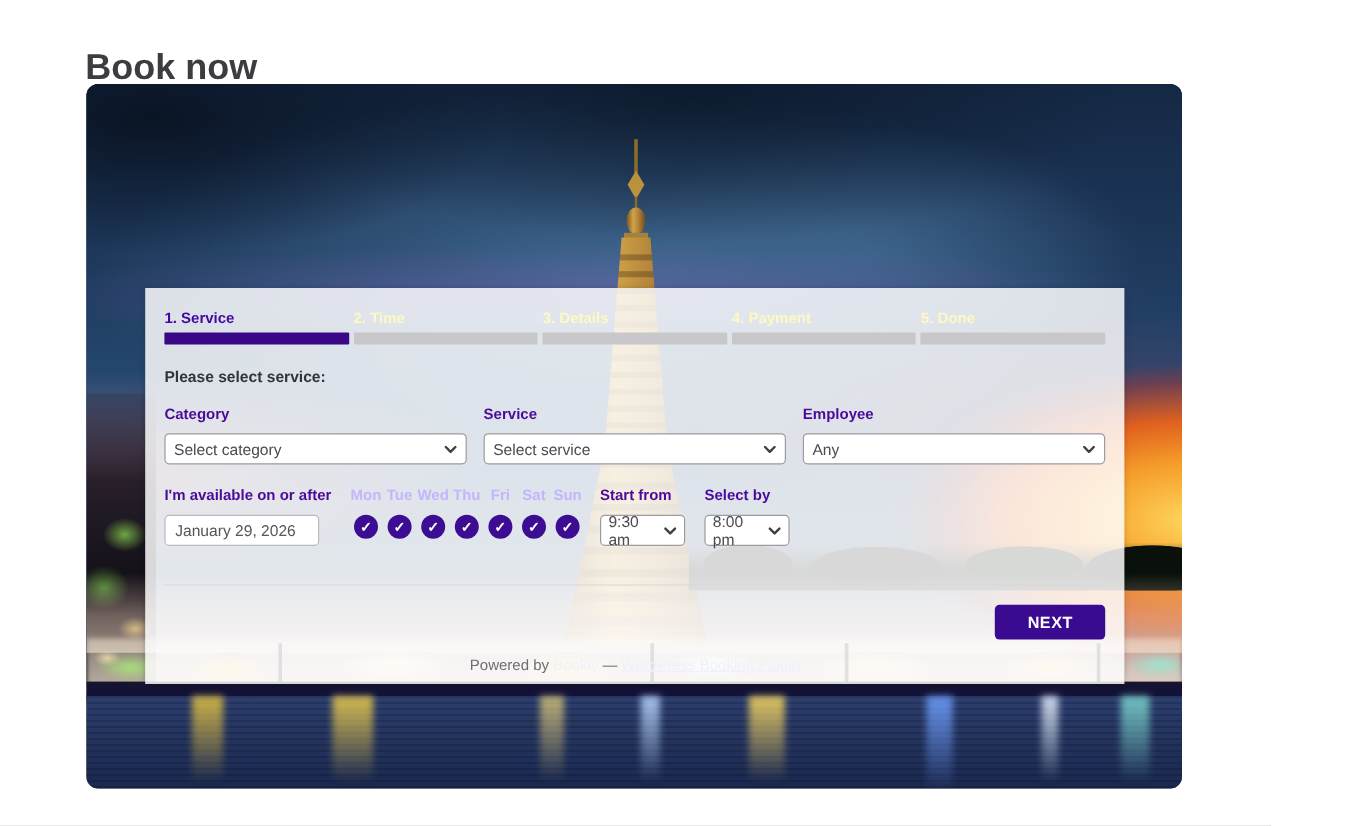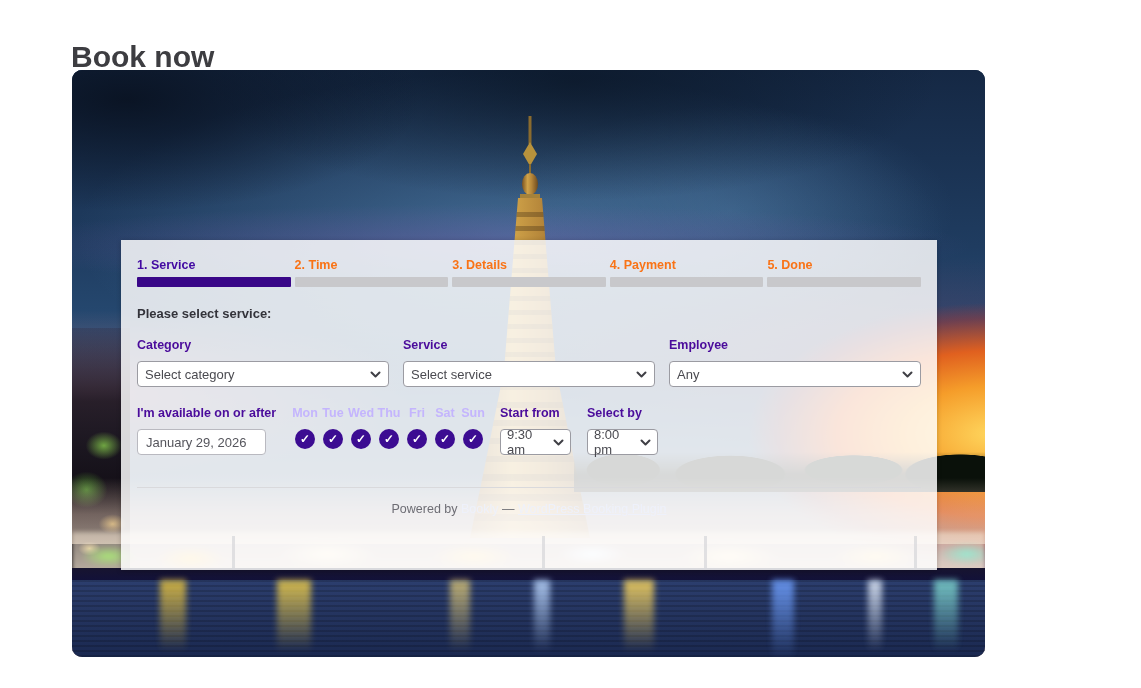--- a/index.html
+++ b/index.html
@@ -64,21 +64,21 @@
   .s4 { left:462px; width:16px; background:linear-gradient(180deg,#bcd8ff,rgba(188,216,255,0)); }
   .s5 { left:552px; width:30px; background:linear-gradient(180deg,#ffda5e,rgba(255,218,94,0)); }
   .s6 { left:700px; width:22px; background:linear-gradient(180deg,#6fa0ff,rgba(111,160,255,0)); height:80px; }
   .s7 { left:796px; width:14px; background:linear-gradient(180deg,#e8f2ff,rgba(232,242,255,0)); }
   .s8 { left:862px; width:24px; background:linear-gradient(180deg,#7fd8d0,rgba(127,216,208,0)); }
 
   
   .panel { position:absolute; left:49px; top:170px; width:816px; height:330px; background:rgba(255,255,255,0.84);
            padding:16px; box-shadow:0 1px 5px rgba(0,0,0,0.22); }
   .steps { display:grid; grid-template-columns:repeat(5,1fr); column-gap:4px; }
-  .step-label { font-size:12.5px; font-weight:bold; color:#f97316; margin:2px 0 5px 0; }
+  .step-label { font-size:12.5px; font-weight:bold; color:#fef9c3; margin:2px 0 5px 0; }
   .step.active .step-label { color:#4209a2; }
   .bar { height:10px; background:#c8c8cb; border-radius:1px; }
   .step.active .bar { background:#390788; }
 
   .prompt { margin-top:19px; font-size:13px; font-weight:bold; color:#33333a; }
 
   .fields-row { margin-top:17px; display:grid; grid-template-columns:1fr 1fr 1fr; column-gap:14px; }
   .field-label { font-size:12.5px; font-weight:bold; color:#4a0b9b; margin-bottom:9px; }
   .select { height:26px; border:1px solid #9b9ba2; border-radius:4px; background:#fff; display:flex; align-items:center;
             justify-content:space-between; padding:0 7px; font-size:13px; color:#4a4a50; cursor:pointer; }
@@ -299,20 +299,23 @@
             <span>8:00 pm</span>
             <svg class="chevron" width="11" height="7" viewBox="0 0 11 7">
                 <path d="M1.5 1.5 L5.5 5.5 L9.5 1.5" fill="none" stroke="#3f3f45" stroke-width="2" stroke-linecap="round" stroke-linejoin="round"></path>
               </svg>
           </div>
         </div>
       </div>
 
       <div class="divider"></div>
 
+      <div class="actions">
+        <button class="next-btn">NEXT</button>
+      </div>
 
       <div class="panel-footer">
         <span>Powered by</span>
         <a class="footer-link">Bookly</a>
         <span>—</span>
         <a class="footer-link underline">WordPress Booking Plugin</a>
       </div>
 
     </div>
   </div>

